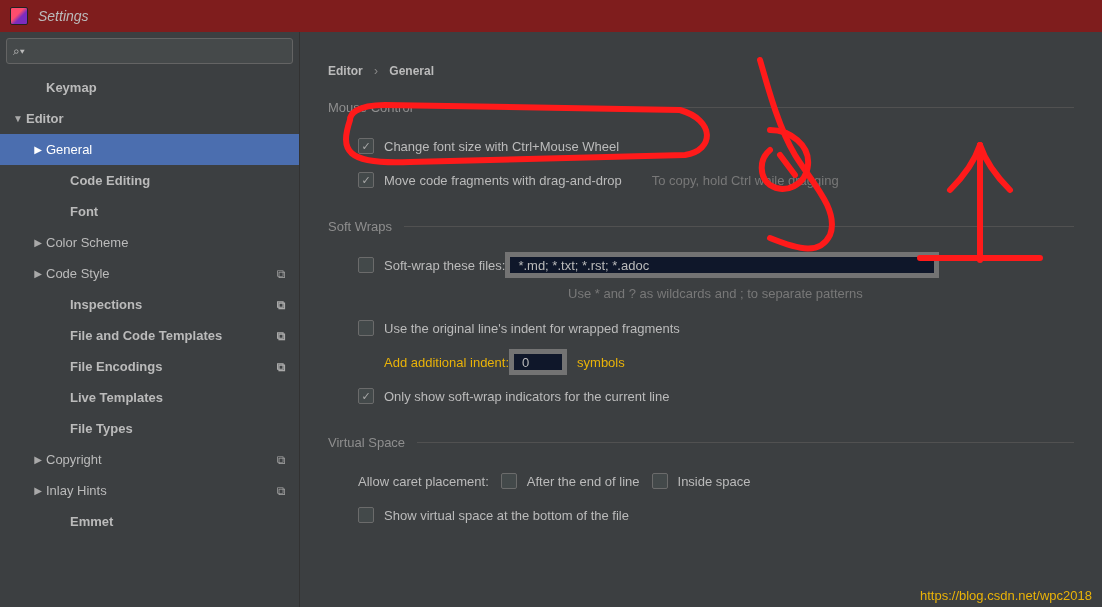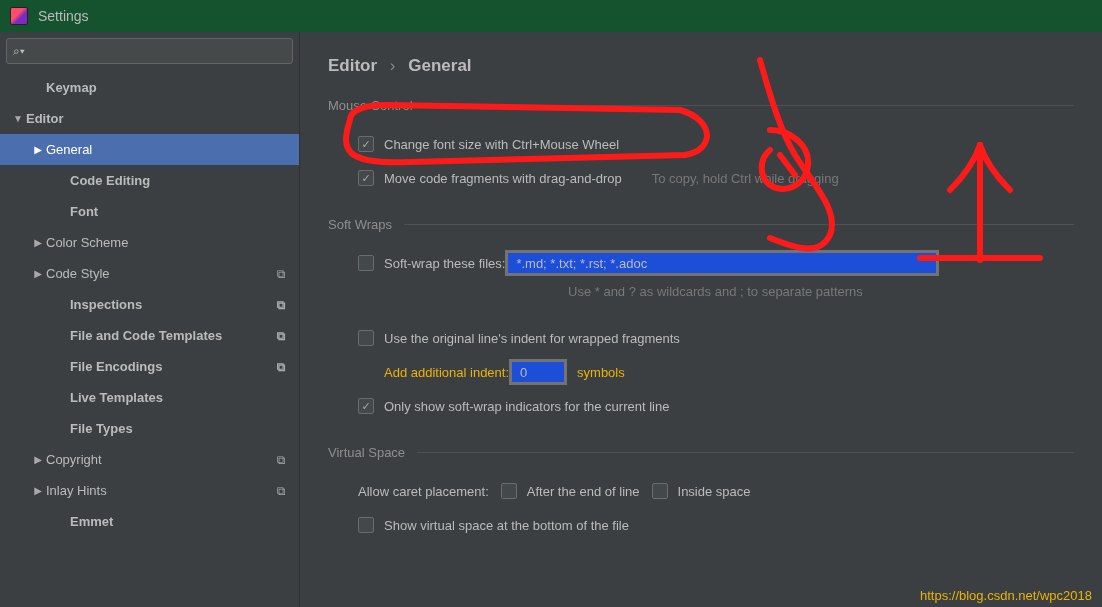--- a/index.html
+++ b/index.html
@@ -7,26 +7,27 @@
   width: 1102px; height: 607px;
   background: #3c3f41;
   font-family: "Segoe UI", -apple-system, sans-serif;
   font-size: 13px;
   color: #bbbbbb;
   overflow: hidden;
   position: relative;
 }
 .titlebar {
   height: 32px;
-  background: #14532d;
+  background: #7f1d1d;
   display: flex;
   align-items: center;
   padding-left: 10px;
   color: #bbbbbb;
   font-size: 14px;
+  font-style: italic;
 }
 .app-icon {
   width: 18px; height: 18px;
   margin-right: 10px;
   background: linear-gradient(135deg, #ff4d6d 40%, #7b2cbf 60%);
   border: 1px solid #222;
   border-radius: 2px;
   display: inline-block;
 }
 .main {
@@ -82,24 +83,25 @@
 }
 .indent-1 { padding-left: 30px; align-items: center; }
 .indent-2 { padding-left: 54px; font-weight: bold; }
 .content {
   flex: 1;
   padding: 24px 28px;
   overflow: auto;
   position: relative;
 }
 .breadcrumb {
-  font-size: 17px;
+  font-size: 12px;
   font-weight: bold;
   color: #bbbbbb;
   margin-bottom: 18px;
+  margin-top: 8px;
 }
 .breadcrumb .sep {
   margin: 0 8px;
   color: #888;
   font-weight: normal;
 }
 .section-title {
   display: flex;
   align-items: center;
   color: #8e8e8e;
@@ -136,35 +138,35 @@
   flex-shrink: 0;
 }
 .row .rlabel { }
 .row .hint {
   color: #787878;
   font-size: 13px;
   margin-left: 30px;
 }
 .row.disabled .rlabel { color: #eab308; }
 .textfield {
-  background: #1d4ed8;
-  border: 3px solid #737373;
+  background: #0f172a;
+  border: 5px solid #737373;
   color: #bbb;
   height: 26px;
   padding: 0 8px;
   font-size: 13px;
 }
 .textfield.small { width: 58px; }
 .textfield.wide { width: 434px; }
 .caption {
   color: #787878;
   font-size: 13px;
   padding-left: 240px;
   margin-top: 4px;
-  margin-bottom: 22px;
+  margin-bottom: 10px;
 }
 .watermark {
   position: absolute;
   right: 10px;
   bottom: 4px;
   color: #eab308;
   font-size: 13px;
 }
 .annot {
   position: absolute;

